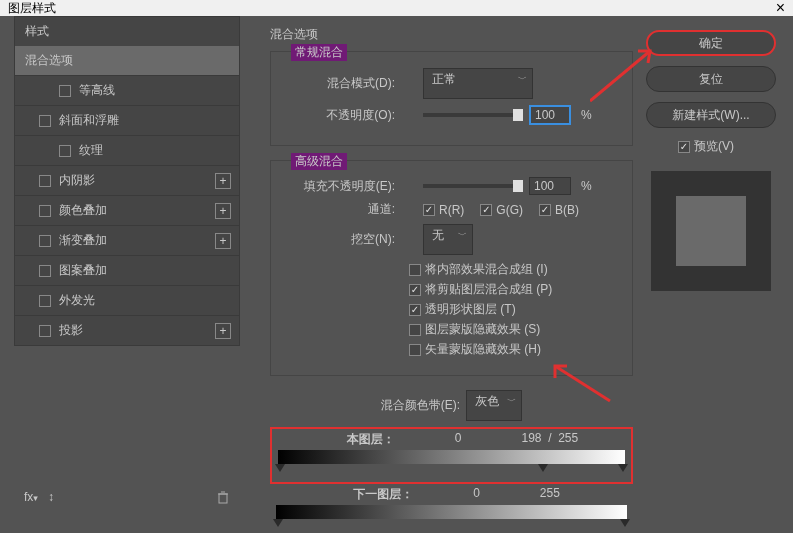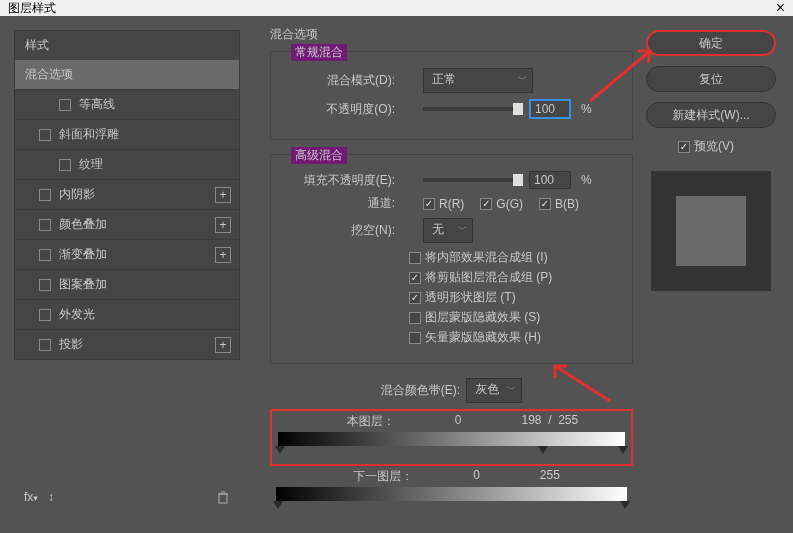--- a/index.html
+++ b/index.html
@@ -2,52 +2,52 @@
 <html><head>
 <meta charset="utf-8">
 <style>
   * { box-sizing: border-box; margin: 0; padding: 0; font-family: "Microsoft YaHei", sans-serif; font-size: 12px; color: #c8c8c8; }
   body { background: #fff; width: 793px; height: 533px; overflow: hidden; }
   .dialog { width: 793px; height: 533px; background: #535353; position: relative; }
   .titlebar { height: 16px; background: #f0f0f0; display: flex; align-items: center; padding: 0 8px; color: #000; }
   .titlebar .title { color: #000; font-size: 12px; }
   .titlebar .close { margin-left: auto; font-size: 16px; color: #000; cursor: default; }
   .body { display: flex; height: calc(100% - 28px); }
-  .sidebar { width: 240px; padding: 14px 0 0 14px; display: flex; flex-direction: column; border-radius: 11px; }
+  .sidebar { width: 240px; padding: 0 0 0 14px; display: flex; flex-direction: column; border-radius: 11px; }
   .side-head { background: #454545; padding: 6px 10px; border: 1px solid #3a3a3a; border-bottom: none; }
   .side-item { background: #454545; padding: 6px 10px 6px 24px; border: 1px solid #3a3a3a; border-top: none; display: flex; align-items: center; gap: 8px; position: relative; }
   .side-item.selected { background: #6a6a6a; padding-left: 10px; }
   .side-item.indent { padding-left: 44px; }
   .chk { width: 12px; height: 12px; border: 1px solid #888; display: inline-block; flex-shrink: 0; }
   .plus { position: absolute; right: 8px; width: 16px; height: 16px; border: 1px solid #888; display: flex; align-items: center; justify-content: center; font-size: 12px; line-height: 1; }
   .side-footer { margin-top: auto; margin-bottom: 10px; display: flex; padding: 4px 10px; gap: 10px; }
   .side-footer .spacer { flex: 1; }
   .trash { width: 14px; height: 14px; }
   .main { flex: 1; padding: 10px 10px 10px 30px; position: relative; }
   .fieldset { border: 1px solid #454545; margin: 8px 0 14px 0; padding: 10px 14px 14px 14px; position: relative; }
   .legend { position: absolute; top: -8px; left: 20px; background: #701a75; padding: 0 4px; }
   .row { display: flex; align-items: center; margin: 6px 0; gap: 6px; }
   .row .lbl { width: 110px; text-align: right; margin-right: 22px; }
-  .select { background: #454545; border: 1px solid #333; padding: 2px 18px 4px 8px; position: relative; min-width: 90px; display: inline-flex; align-items: center; }
+  .select { background: #454545; border: 1px solid #333; padding: 2px 18px 10px 8px; position: relative; min-width: 90px; display: inline-flex; align-items: center; }
   .select .caret { position: absolute; right: 5px; font-size: 9px; }
   .slider { height: 4px; background: #3a3a3a; position: relative; flex: 1; max-width: 100px; }
   .slider .thumb { position: absolute; top: -4px; width: 10px; height: 12px; background: #e0e0e0; }
   .numbox { background: #454545; border: 1px solid #333; width: 42px; padding: 1px 4px; text-align: left; }
   .numbox.hilite { border: 2px solid #3a8fe0; }
   .pct { margin-left: 4px; }
   .chkline { display: inline-flex; align-items: center; gap: 4px; margin-right: 10px; }
   .chkline .chk2 { width: 12px; height: 12px; border: 1px solid #888; display: inline-flex; align-items: center; justify-content: center; font-size: 10px; line-height: 1; background: #454545; }
   .chkline .chk2.checked::after { content: "✓"; color: #e0e0e0; }
   .checks-col { margin-left: 124px; }
   .checks-col .row { margin: 3px 0; }
   .blend-section { margin-top: 8px; }
   .gradbar { height: 14px; background: linear-gradient(to right, #000, #fff); position: relative; margin: 2px 0 10px 0; }
   .tri { position: absolute; bottom: -8px; width: 0; height: 0; border-left: 5px solid transparent; border-right: 5px solid transparent; border-top: 8px solid #2a2a2a; }
   .grad-labels { display: flex; justify-content: center; gap: 60px; margin-bottom: 2px; font-size: 11px; }
-  .grad-labels .gtitle { width: 70px; text-align: right; }
+  .grad-labels .gtitle { width: 70px; text-align: right; font-weight: bold; }
   .redbox { border: 2px solid #e03030; padding: 2px 6px 8px 6px; }
   .rightcol { width: 150px; padding: 14px 14px 0 0; display: flex; flex-direction: column; align-items: center; gap: 10px; }
   .btn { width: 130px; height: 26px; border: 1px solid #333; border-radius: 13px; background: #454545; display: flex; align-items: center; justify-content: center; }
   .btn.primary { border: 2px solid #e03030; }
   .preview { width: 120px; height: 120px; background: #333; display: flex; align-items: center; justify-content: center; margin-top: 6px; }
   .preview .swatch { width: 70px; height: 70px; background: #6a6a6a; }
   .arrow { position: absolute; pointer-events: none; }
   .arrow svg line, .arrow svg polyline { stroke: #e03030; stroke-width: 3; fill: none; }
   .section-title { margin-bottom: 4px; }
 </style>

